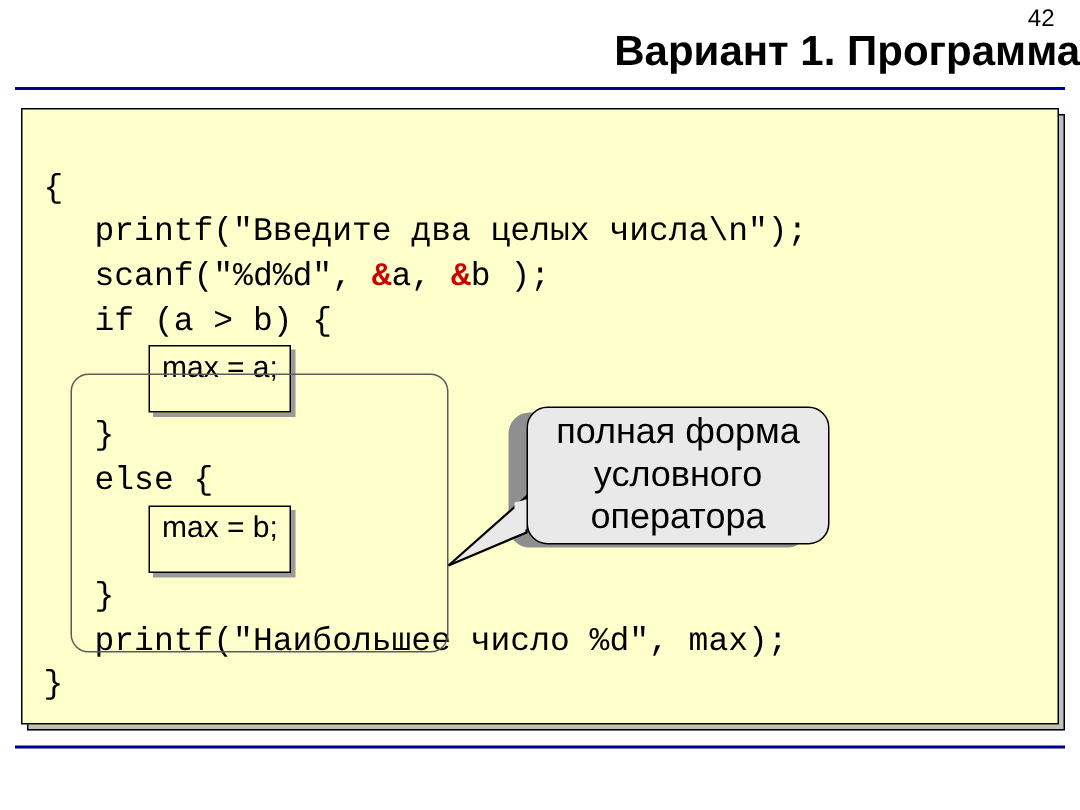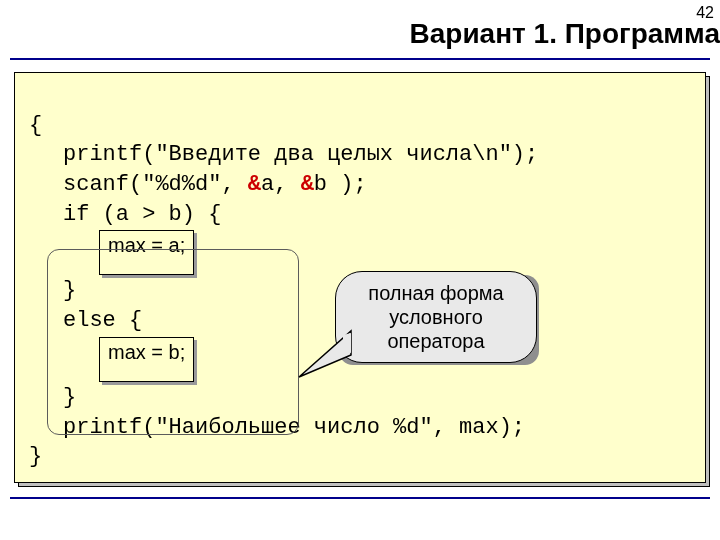--- a/index.html
+++ b/index.html
@@ -8,21 +8,21 @@
     width: 720px;
     height: 540px;
     background: #ffffff;
     font-family: Arial, Helvetica, sans-serif;
     position: relative;
     overflow: hidden;
   }
   .page-number {
     position: absolute;
     top: 4px;
-    right: 6px;
+    right: 17px;
     font-size: 16px;
     color: #000;
   }
   .title-wrap {
     padding: 18px 0 0 30px;
     text-align: right;
   }
   .title {
     font-size: 28px;
     font-weight: bold;
@@ -108,30 +108,31 @@
     background: #8f8f8f;
     border-radius: 14px;
     z-index: 0;
   }
   .callout-box {
     position: relative;
     width: 200px;
     height: 90px;
     background: #e9e9e9;
     border: 1.5px solid #000;
-    border-radius: 27px;
+    border-radius: 14px;
     z-index: 2;
     font-family: Arial, Helvetica, sans-serif;
-    font-size: 20px;
+    font-size: 24px;
     color: #000;
     text-align: center;
     display: flex;
     flex-direction: column;
     justify-content: center;
     line-height: 1.2;
+    margin-left: 16px;
   }
   .callout-tail {
     position: absolute;
     left: -32px;
     top: 56px;
     width: 0; height: 0;
     z-index: 3;
   }
   .callout-tail svg { overflow: visible; }
 

